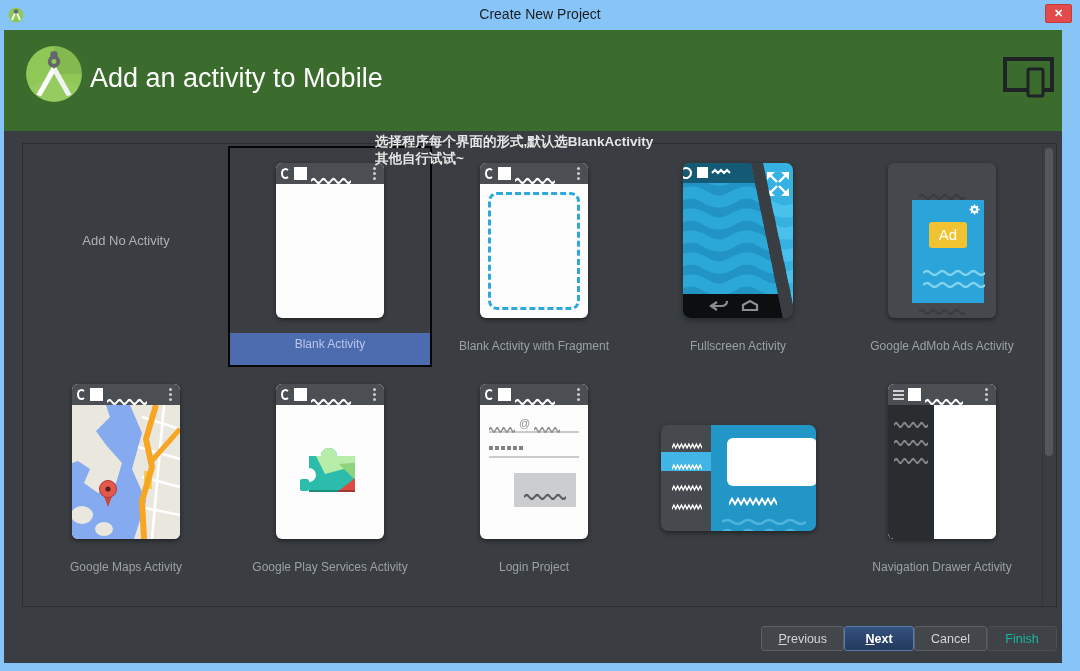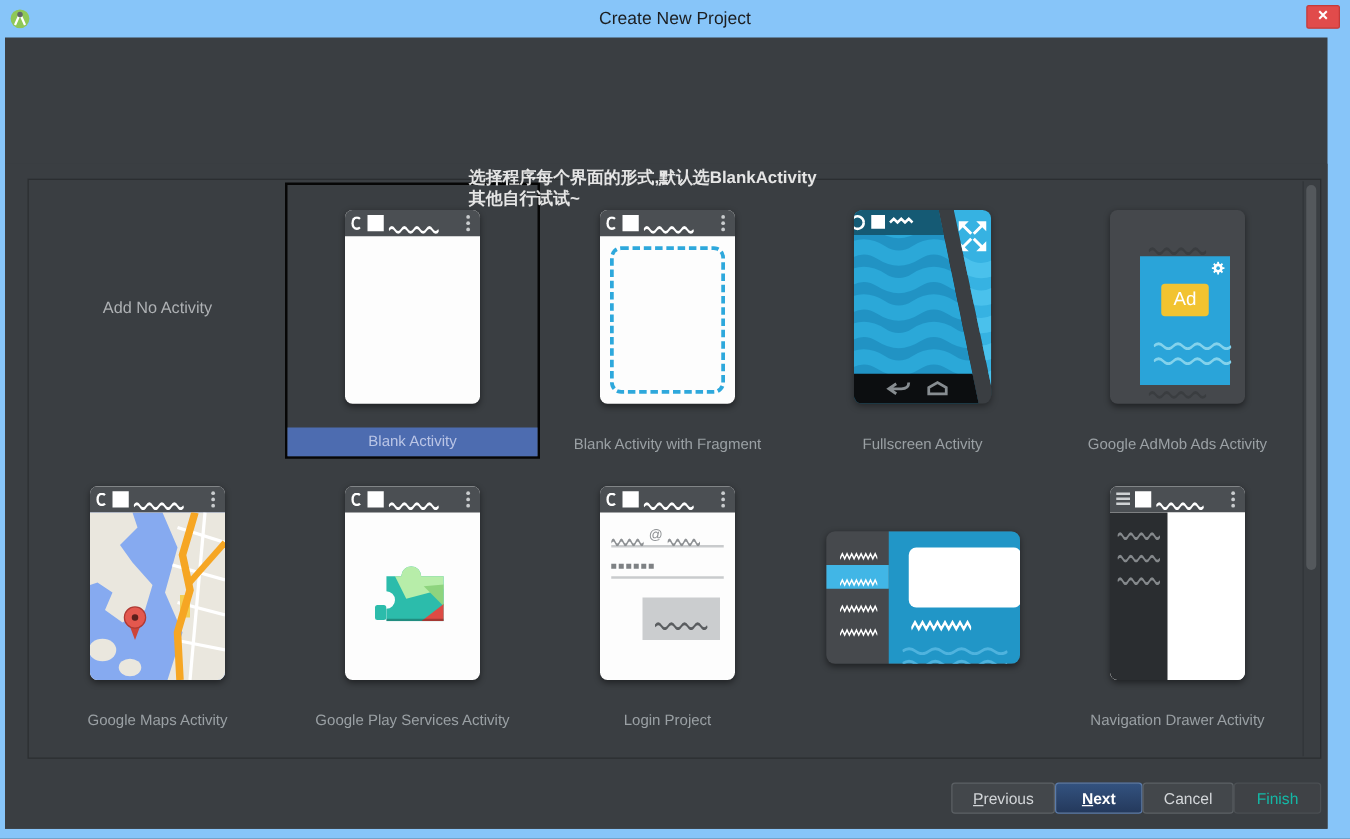--- a/index.html
+++ b/index.html
@@ -29,21 +29,21 @@
 
   
   .dark-body { position:absolute; left:0; top:101px; width:1058px; height:532px; background:#3a3e42; }
 
   .panel { position:absolute; left:18px; top:12px; width:1035px; height:464px;
     border:1px solid #2b2e31; background:#3a3e42; }
   .grid { position:absolute; left:1px; top:2px; display:grid;
     grid-template-columns:repeat(5,204px); grid-auto-rows:221px; }
   .cell { position:relative; display:flex; flex-direction:column; cursor:pointer; }
   .thumb-area { flex:1; display:flex; align-items:center; justify-content:center; }
-  .cell-label { height:23px; line-height:22px; text-align:center; font-size:12px; color:#9aa0a4; }
+  .cell-label { height:32px; line-height:22px; text-align:center; font-size:12px; color:#9aa0a4; }
   .cell.selected { border:2px solid #060606; }
   .cell.selected .cell-label { background:#4d6cb0; color:#bac5e6; }
   .no-activity-text { font-size:13px; color:#aeb1b4; }
 
   
   .phone { width:108px; height:155px; background:#fdfdfd; border-radius:6px;
     position:relative; overflow:hidden; box-shadow:0 2px 5px rgba(0,0,0,.45); }
   .ph-head { height:21px; background:#4b4f53; display:flex; align-items:center;
     padding:0 5px; gap:4px; }
   .crescent { width:9px; height:11px; border:2px solid #fff; border-radius:50%;
@@ -112,20 +112,37 @@
     <circle cx="8" cy="8" r="7.5" fill="#8fc857"></circle>
     <path d="M8 4 L4 13 M8 4 L12 13" stroke="#fff" stroke-width="1.8" fill="none"></path>
     <circle cx="8" cy="4.5" r="2.2" fill="#63666a"></circle>
   </svg>
   <div class="win-title">Create New Project</div>
   <div class="close-btn">✕</div>
 </div>
 
 <div class="win-content">
 
+  <div class="green-header">
+    <svg class="logo" viewBox="0 0 56 56">
+      <circle cx="28" cy="28" r="27" fill="#8fc857"></circle>
+      <path d="M28 1 A27 27 0 0 1 55 28 L28 28 Z" fill="rgba(0,0,0,0.07)"></path>
+      <path d="M4 40 A27 27 0 0 0 52 40 L28 30 Z" fill="rgba(255,255,255,0.06)"></path>
+      <path d="M26 21 L11 48 L15.5 49.5 L29.5 25 Z" fill="#ffffff"></path>
+      <path d="M30 21 L45 48 L40.5 49.5 L26.5 25 Z" fill="#f2f2f2"></path>
+      <rect x="24.5" y="6" width="7" height="9" rx="2.5" fill="#63666a"></rect>
+      <circle cx="28" cy="16" r="6" fill="#63666a"></circle>
+      <circle cx="28" cy="16" r="2.4" fill="#8fc857"></circle>
+    </svg>
+    <div class="hd-title">Add an activity to Mobile</div>
+    <svg class="mobile-ico" viewBox="0 0 54 42">
+      <rect x="3" y="3" width="47" height="31" fill="none" stroke="#1e2327" stroke-width="4"></rect>
+      <rect x="26" y="13" width="15" height="27" rx="1.5" fill="#3b6c2d" stroke="#1e2327" stroke-width="3"></rect>
+    </svg>
+  </div>
 
   <div class="annotation">
     <div>选择程序每个界面的形式,默认选BlankActivity</div>
     <div>其他自行试试~</div>
   </div>
 
   <div class="dark-body">
 
     <div class="panel">
       <div class="grid">

